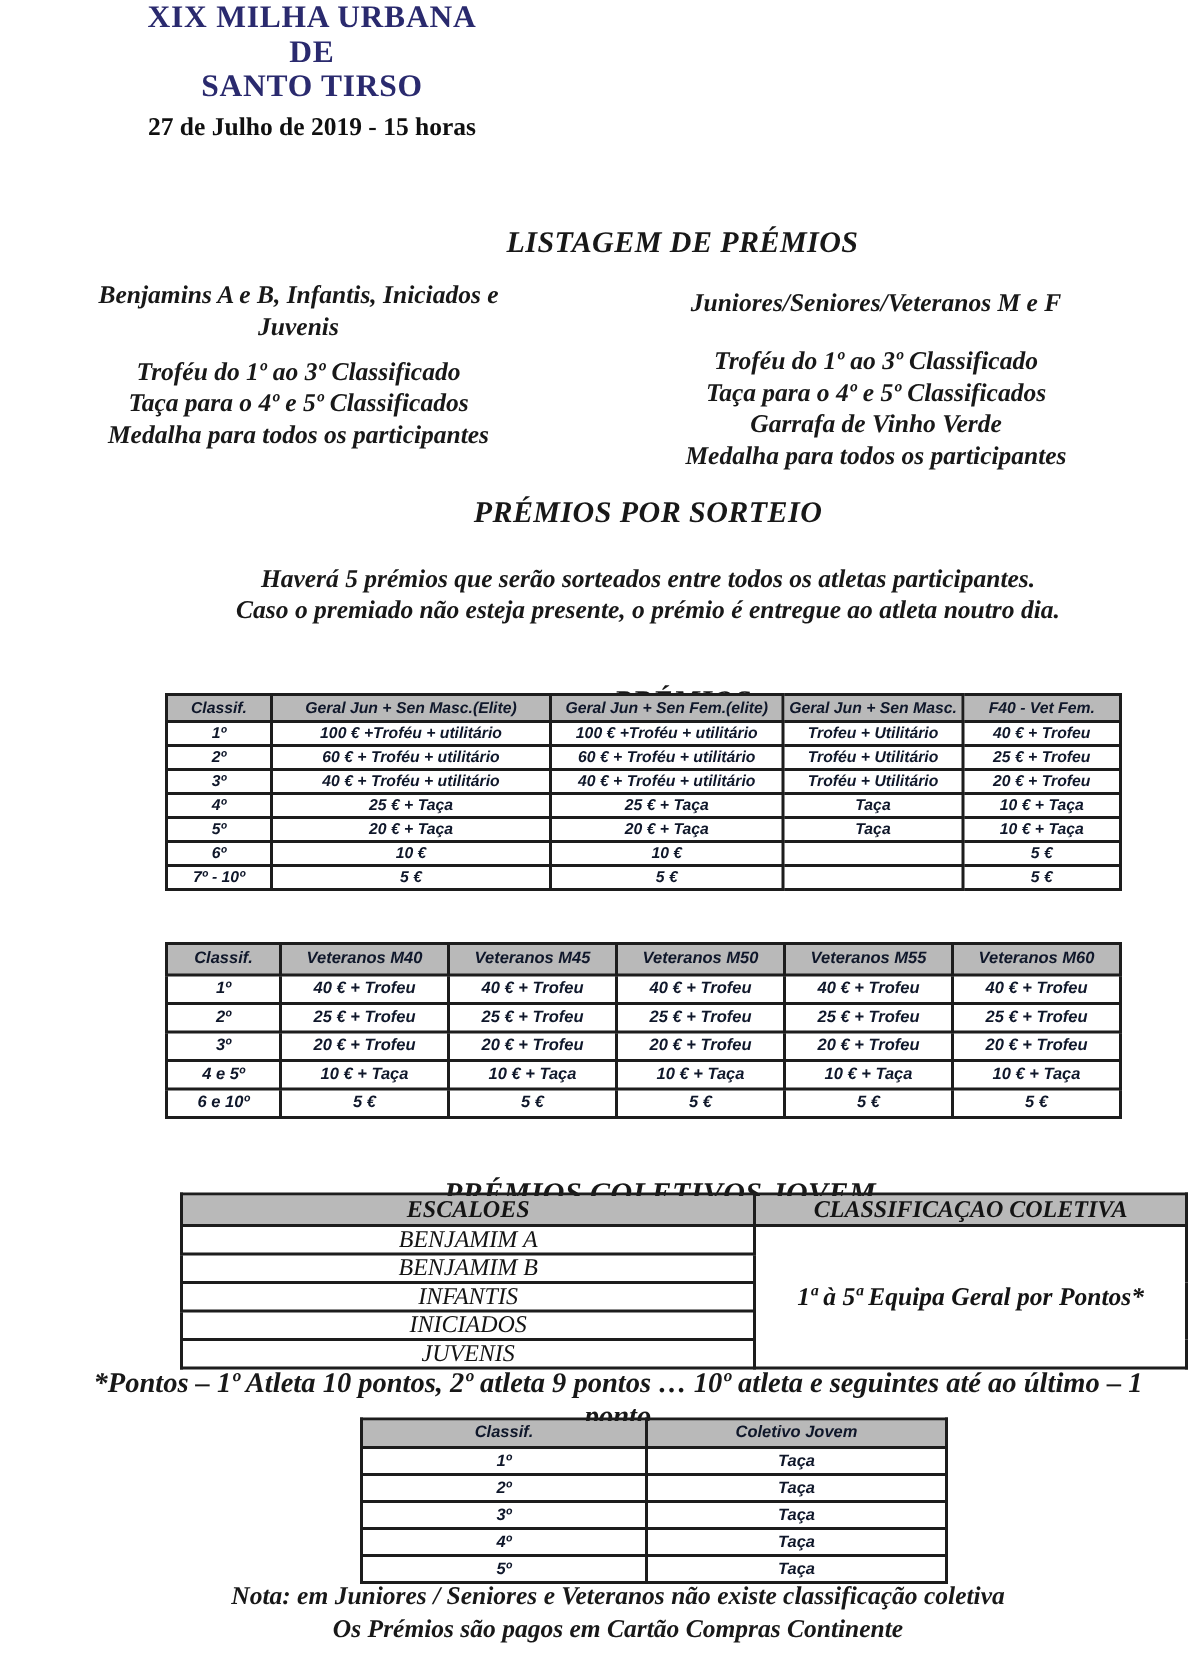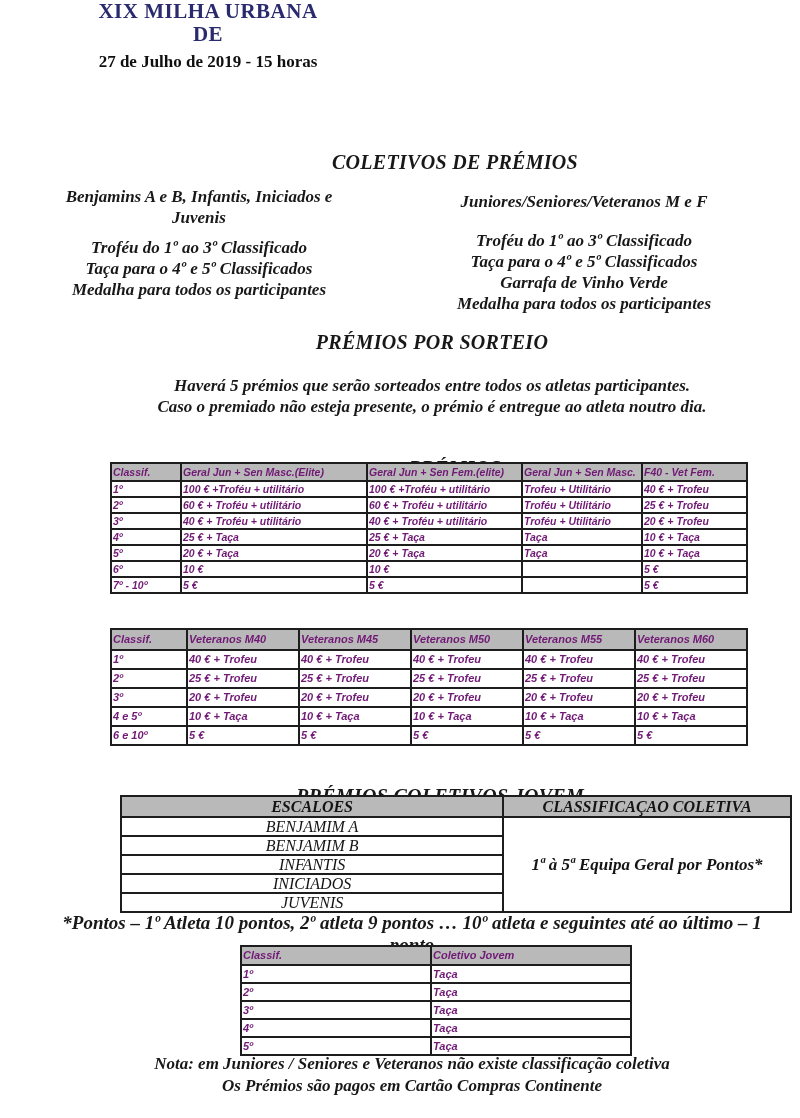--- a/index.html
+++ b/index.html
@@ -19,21 +19,21 @@
 
   .h-section { font-size:20px; letter-spacing:0.3px; }
   .cat-col   { font-size:17px; line-height:21px; }
   .prizes    { margin-top:9px; }
   .prizes-r  { margin-top:18px; }
   .body-text { font-size:17px; line-height:21px; }
 
   table.dtable {
     border-collapse:collapse; table-layout:fixed; width:100%;
     font-family:"Liberation Sans", sans-serif; font-weight:bold; font-style:italic;
-    text-align:left; color:#701a75;
+    text-align:center; color:#0f172a;
   }
   table.dtable th, table.dtable td { border:2px solid #1d1d1d; overflow:hidden; white-space:nowrap; }
   table.dtable th { background:#b9b9b9; font-weight:bold; }
 
   #table-premios th { font-size:10.5px; line-height:12px; padding:2px 1px; white-space:normal; }
   #table-premios td { font-size:10.5px; line-height:12px; height:16px; padding:0 1px; }
 
   #table-veteranos th { font-size:11px; line-height:13px; padding:3px 1px; }
   #table-veteranos td { font-size:11px; line-height:13px; height:19px; padding:0 1px; }
 
@@ -54,25 +54,26 @@
 </style>
 </head>
 <body>
 
 <div id="page">
 
   <div class="abs center" style="left:0; top:34; width:416px;">
     <div class="event-title serif-b">
       <div>XIX MILHA URBANA</div>
       <div>DE</div>
+      <div>SANTO TIRSO</div>
     </div>
     <div class="event-date serif-b">27 de Julho de 2019 - 15 horas</div>
   </div>
 
-  <div class="abs center h-section serif-bi" style="left:110px; top:151px; width:690px;">COLETIVOS DE PRÉMIOS</div>
+  <div class="abs center h-section serif-bi" style="left:110px; top:151px; width:690px;">LISTAGEM DE PRÉMIOS</div>
 
   <div class="abs center cat-col serif-bi" style="left:40px; top:186px; width:318px;">
     <div>Benjamins A e B, Infantis, Iniciados e Juvenis</div>
     <div class="prizes">
       <div>Troféu do 1º ao 3º Classificado</div>
       <div>Taça para o 4º e 5º Classificados</div>
       <div>Medalha para todos os participantes</div>
     </div>
   </div>
 

